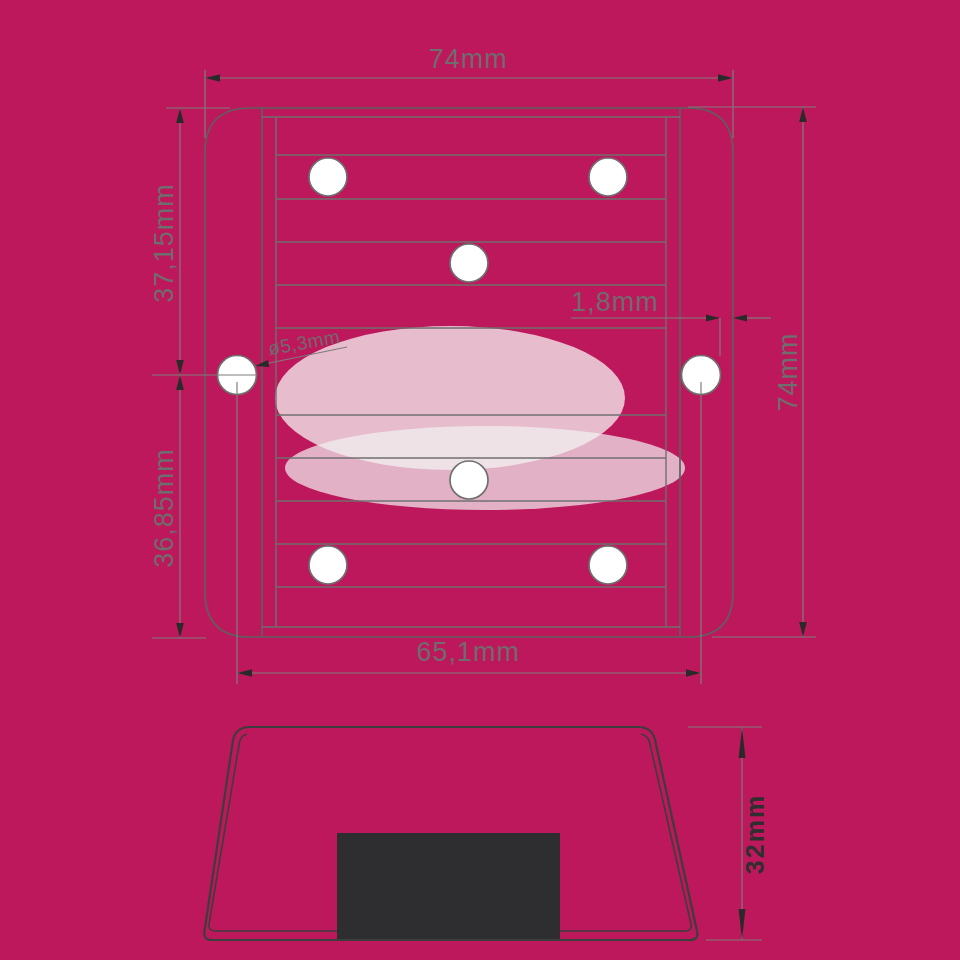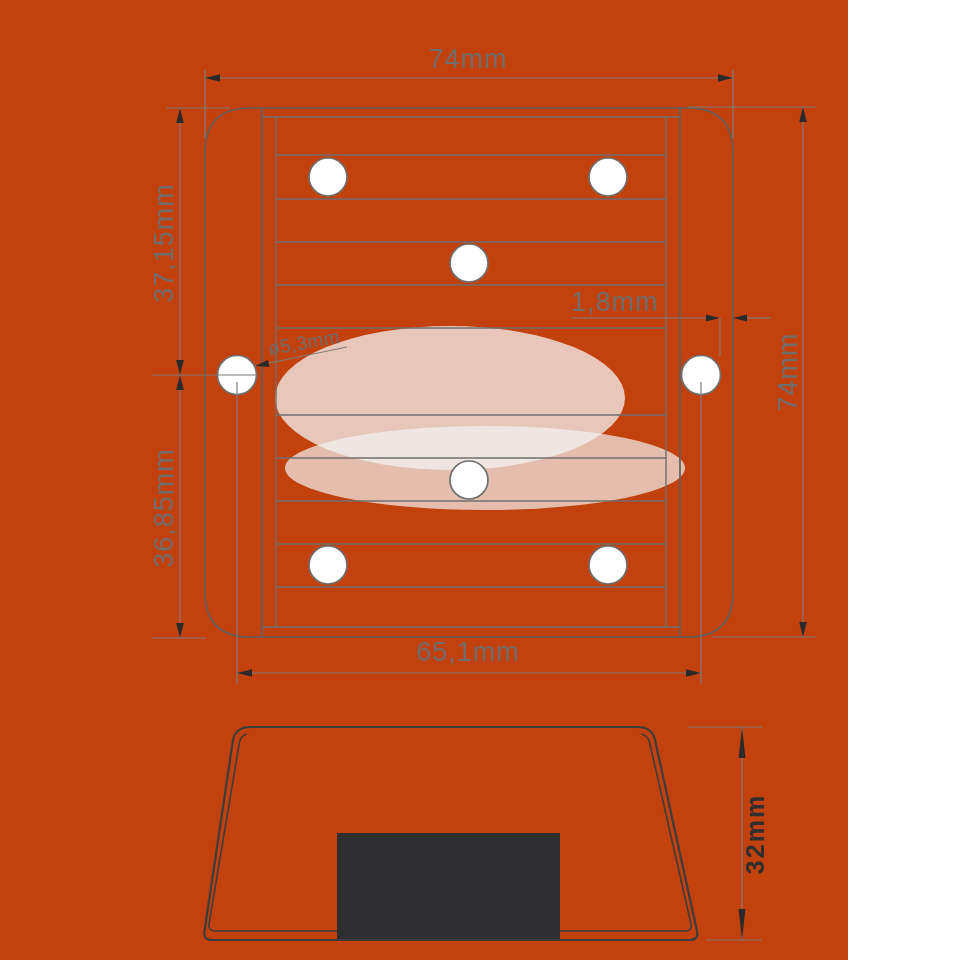--- a/index.html
+++ b/index.html
@@ -1,16 +1,16 @@
 <!DOCTYPE html>
 <html><head>
 <meta charset="utf-8">
 <style>
   html,body{margin:0;padding:0;background:#ffffff;}
-  .stage{width:848px;height:960px;position:relative;background:#c2410c;overflow:hidden;}
+  .stage{width:960px;height:960px;position:relative;background:#be185d;overflow:hidden;}
   svg{display:block;}
   text{font-family:"Liberation Sans","DejaVu Sans",sans-serif;fill:#6e6e6e;}
   .dim-text{font-size:27px;letter-spacing:1px;}
   .dim-text-sm{font-size:19px;letter-spacing:0.5px;}
   .dim-text-bold{font-size:25px;font-weight:bold;fill:#2f2f2f;letter-spacing:2px;}
   .thin{stroke:#7d7d7d;stroke-width:1.2;fill:none;}
   .part{stroke:#5f5f5f;stroke-width:1.7;fill:none;}
   .fin{stroke:#6f6f6f;stroke-width:1.4;fill:none;}
   .hole{stroke:#6f6f6f;stroke-width:1.7;fill:#ffffff;}
   .side{stroke:#3d3d3d;stroke-width:2.2;fill:none;}

